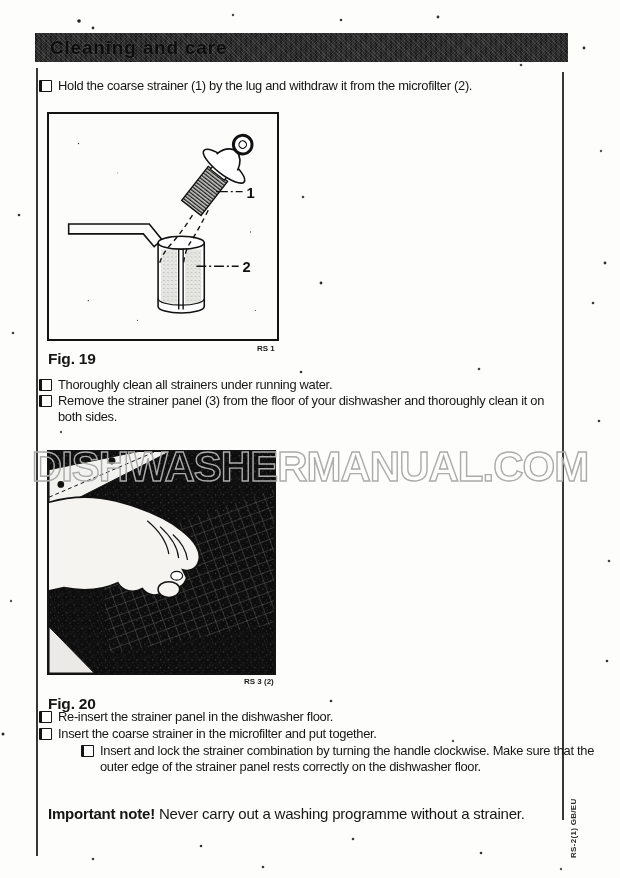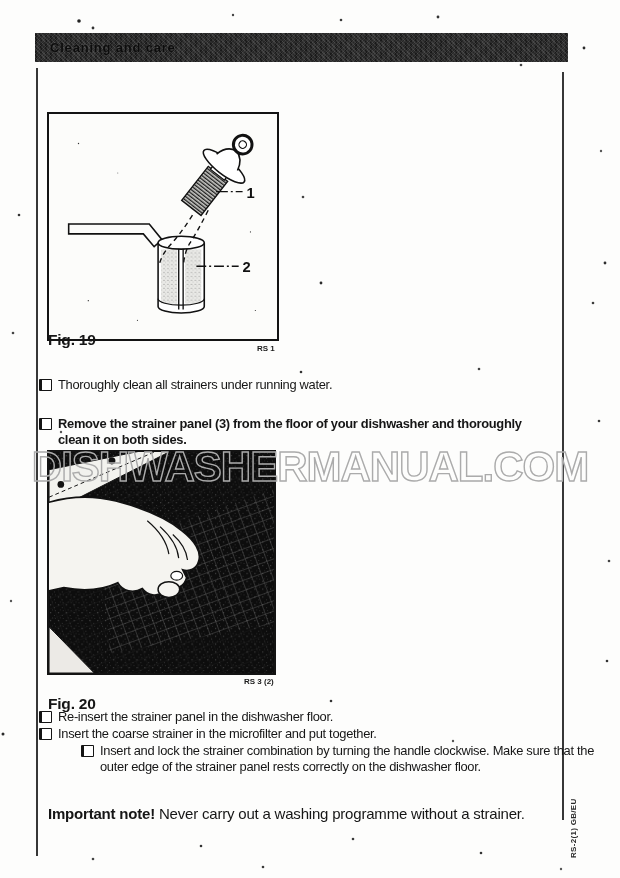--- a/index.html
+++ b/index.html
@@ -35,21 +35,21 @@
   .titlebar {
     position: absolute; left: 35px; top: 33px; width: 533px; height: 29px;
     background-color: #262626;
     background-image:
       repeating-linear-gradient(45deg, rgba(255,255,255,0.10) 0 1px, transparent 1px 3px),
       repeating-linear-gradient(-45deg, rgba(255,255,255,0.07) 0 1px, transparent 1px 2px),
       repeating-linear-gradient(90deg, rgba(0,0,0,0.35) 0 2px, transparent 2px 5px);
     display: flex; align-items: center;
   }
   .titlebar-text {
-    font-size: 13px; font-weight: bold; letter-spacing: 0.8px;
+    font-size: 19px; font-weight: bold; letter-spacing: 0.8px;
     color: #0c0c0c; padding-left: 15px;
     text-shadow: 0 0 2px rgba(190,190,190,0.28);
   }
 
   
   .rule { position: absolute; width: 1.5px; background: rgba(20,20,20,0.85); }
   .rule-left  { left: 36px;  top: 68px; height: 788px; }
   .rule-right { left: 562px; top: 72px; height: 748px; }
 
   
@@ -62,21 +62,21 @@
   .bullet .txt { flex: 1; font-size: 12.9px; line-height: 16px; letter-spacing: -0.3px; }
   .bullet.oneline .txt { white-space: nowrap; }
 
   
   .fig { position: absolute; border: 2px solid #131313; background: #fcfcfa; margin: 0; padding: 0; }
   .fig svg { display: block; width: 100%; height: 100%; }
   .fig19 { left: 47px; top: 112px; width: 228px; height: 225px; }
   .fig20 { left: 47px; top: 450px; width: 225px; height: 221px; background: #0d0d0d; }
 
   .figcap { position: absolute; font-weight: bold; font-size: 15.5px; letter-spacing: -0.2px; }
-  .figcap19 { left: 48px; top: 331px; }
+  .figcap19 { left: 48px; top: 350px; }
   .figcap20 { left: 48px; top: 675px; margin-top: 20px; }
   .figref { position: absolute; font-size: 8px; font-weight: bold; color: #1a1a1a; }
   .figref19 { left: 257px; top: 344px; }
   .figref20 { left: 244px; top: 677px; }
 
   
   .watermark {
     position: absolute; left: 0; top: 443px; width: 620px;
     text-align: center; white-space: nowrap;
     font-size: 42px; font-weight: bold; letter-spacing: -1px;
@@ -109,20 +109,24 @@
 
   <div class="specks"></div>
 
   <header class="titlebar">
     <span class="titlebar-text">Cleaning and care</span>
   </header>
 
   <div class="rule rule-left"></div>
   <div class="rule rule-right"></div>
 
+  <div class="bullet oneline" style="top:78px;">
+    <span class="cb"></span>
+    <span class="txt">Hold the coarse strainer (1) by the lug and withdraw it from the microfilter (2).</span>
+  </div>
 
   <figure class="fig fig19">
     <svg viewBox="0 0 232 229">
       <defs>
         <pattern id="stip" width="4" height="4" patternUnits="userSpaceOnUse">
           <rect width="4" height="4" fill="#e9e9e6"></rect>
           <circle cx="1" cy="1.2" r="0.5" fill="#6f6f6f"></circle>
           <circle cx="2.8" cy="3" r="0.45" fill="#9a9a9a"></circle>
         </pattern>
         <pattern id="threads" width="26" height="3" patternUnits="userSpaceOnUse">
@@ -177,21 +181,21 @@
       </g>
     </svg>
   </figure>
   <div class="figcap figcap19">Fig. 19</div>
   <div class="figref figref19">RS 1</div>
 
   <div class="bullet" style="top:377px;">
     <span class="cb"></span>
     <span class="txt">Thoroughly clean all strainers under running water.</span>
   </div>
-  <div class="bullet" style="top:416px;font-weight:bold;">
+  <div class="bullet" style="top:393px;">
     <span class="cb"></span>
     <span class="txt">Remove the strainer panel (3) from the floor of your dishwasher and thoroughly clean it on both sides.</span>
   </div>
 
   <div class="watermark">DISHWASHERMANUAL.COM</div>
 
   <figure class="fig fig20">
     <svg viewBox="0 0 229 225">
       <defs>
         <pattern id="pnoise" width="8" height="8" patternUnits="userSpaceOnUse">

